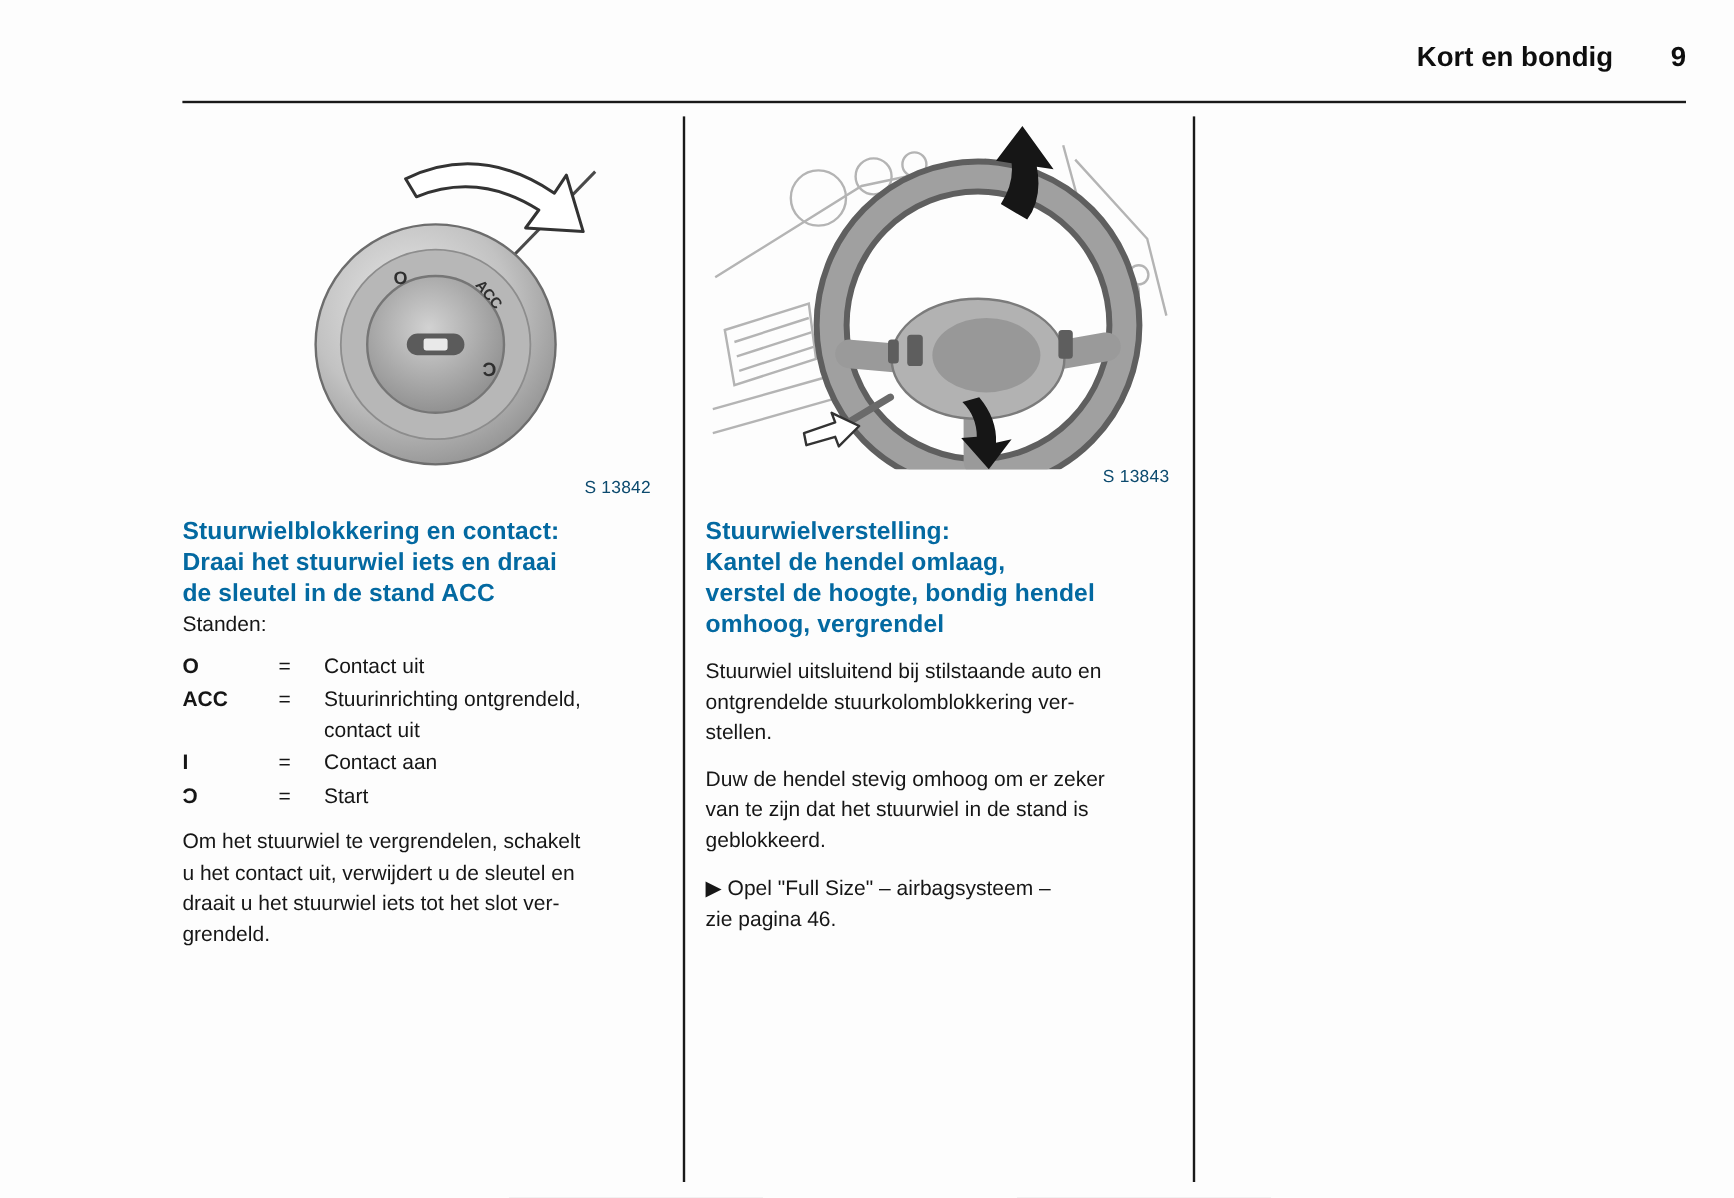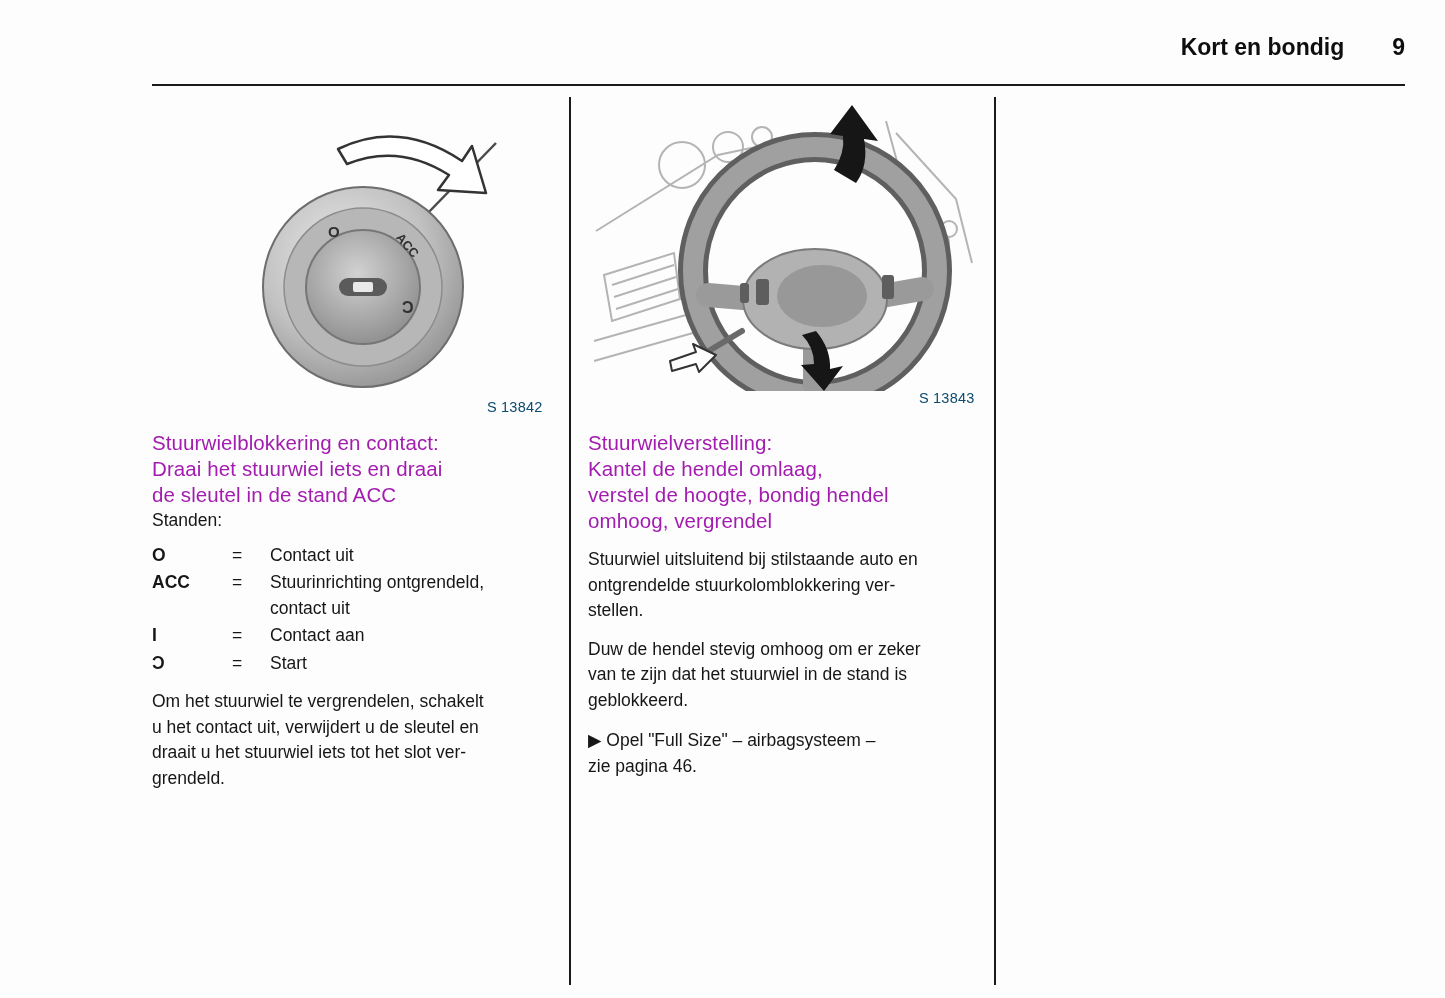--- a/index.html
+++ b/index.html
@@ -24,22 +24,22 @@
   .fig-right { left:590px; top:103px; width:392px; height:288px; }
   .fig-caption { position:absolute; font-size:14.5px; color:#0c4a6e; letter-spacing:.2px; }
   .cap-left { left:487px; top:399px; }
   .cap-right { left:919px; top:390px; }
 
   .col { position:absolute; top:430px; }
   .col-left { left:152px; width:398px; }
   .col-right { left:588px; width:394px; }
 
   .heading {
-    font-size:20.5px; line-height:26px; font-weight:400;
-    white-space:pre-line; color:#a21caf; letter-spacing:.1px;
+    font-size:20.5px; line-height:26px; font-weight:700;
+    white-space:pre-line; color:#0369a1; letter-spacing:.1px;
   }
   .body-text {
     font-size:17.5px; line-height:25.5px; white-space:pre-line; color:#161616;
   }
   .standen { margin-top:0; }
   .positions {
     margin-top:9px;
     display:grid; grid-template-columns:80px 38px 1fr;
     row-gap:2px;
     font-size:17.5px; line-height:25.5px; color:#161616;

